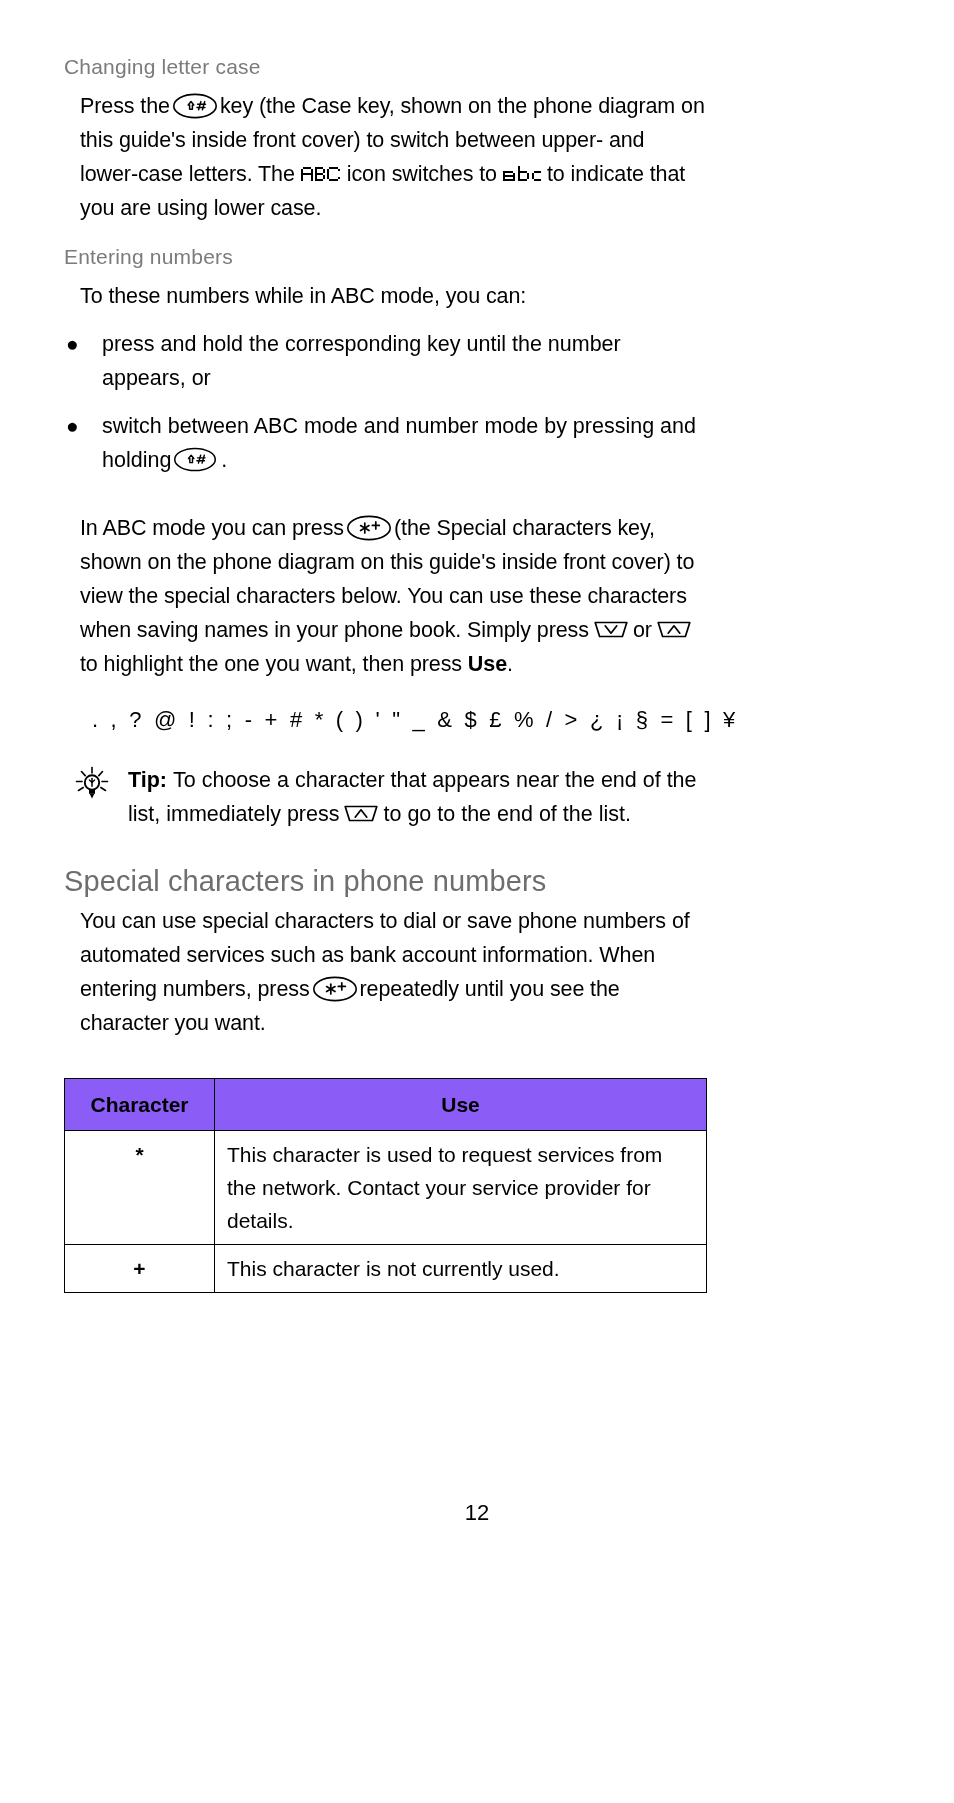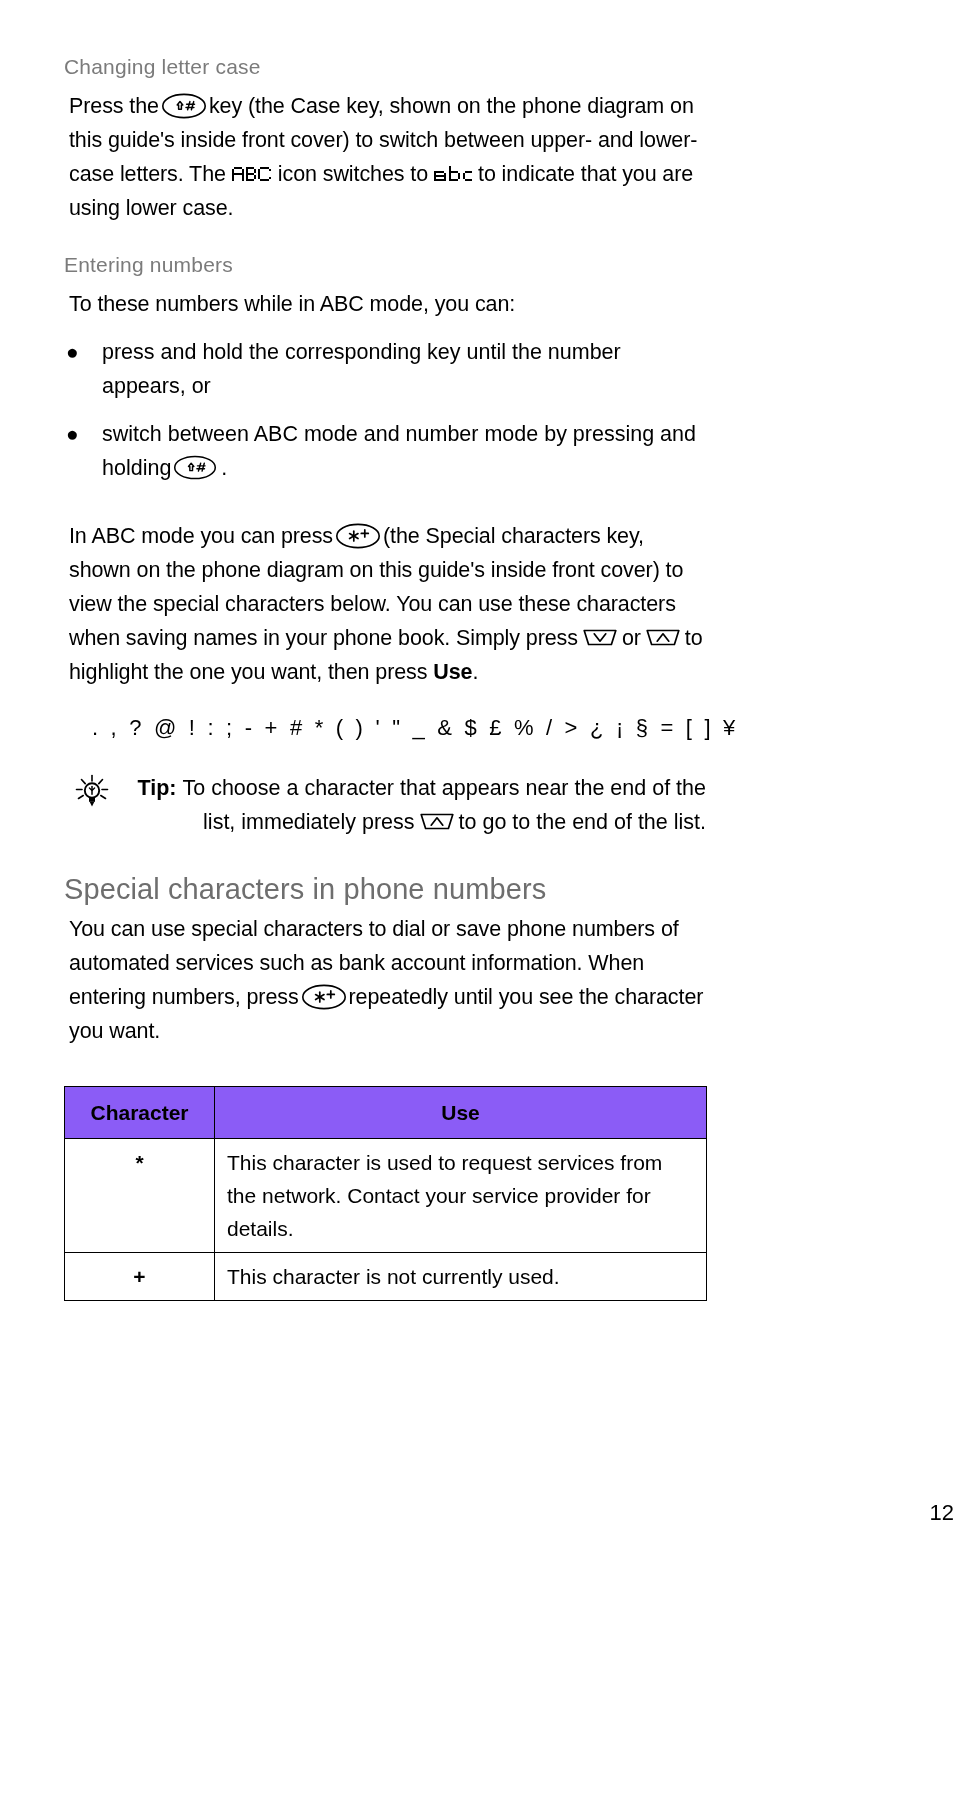--- a/index.html
+++ b/index.html
@@ -30,34 +30,34 @@
 
   
   .subhead {
     font-size: 21px;
     color: #7b7b7b;
     font-weight: 400;
     letter-spacing: 0.2px;
     margin: 0 0 10px 0;
     font-stretch: condensed;
   }
-  .subhead.second { margin-top: 28px; }
+  .subhead.second { margin-top: 20px; }
 
   .bighead {
     font-size: 29px;
     color: #6e6e6e;
     font-weight: 400;
     letter-spacing: 0.1px;
     margin: 0 0 6px 0;
   }
 
   p.body, .body {
     font-size: 21.5px;
     line-height: 34px;
-    margin: 0 0 4px 5px;
+    margin: 0 0 4px 16px;
     color: #000;
     letter-spacing: -0.1px;
   }
 
   ul.bullets {
     list-style: none;
     margin: 14px 0 0 0;
     padding: 0;
   }
   ul.bullets li {
@@ -119,21 +119,20 @@
     white-space: nowrap;
   }
 
   
   .tip {
     position: relative;
     margin: 26px 0 0 0;
     padding-left: 64px;
     font-size: 21.5px;
     line-height: 34px;
-    text-align: right;
   }
   .tip .bulb {
     position: absolute;
     left: 10px;
     top: 3px;
     width: 36px;
     height: 36px;
   }
   .tip .tiplabel { font-weight: 700; margin-right: 6px; }
 
@@ -165,21 +164,21 @@
     font-size: 22px;
   }
   td.usecell { font-weight: 400; }
 
   
   .pagenum {
     position: absolute;
     left: 0;
     top: 1500px;
     width: 954px;
-    text-align: right;
+    text-align: center;
     font-size: 22px;
     color: #000;
   }
 </style>
 </head>
 <body>
 
 <div class="page">
   <div class="content">
 

